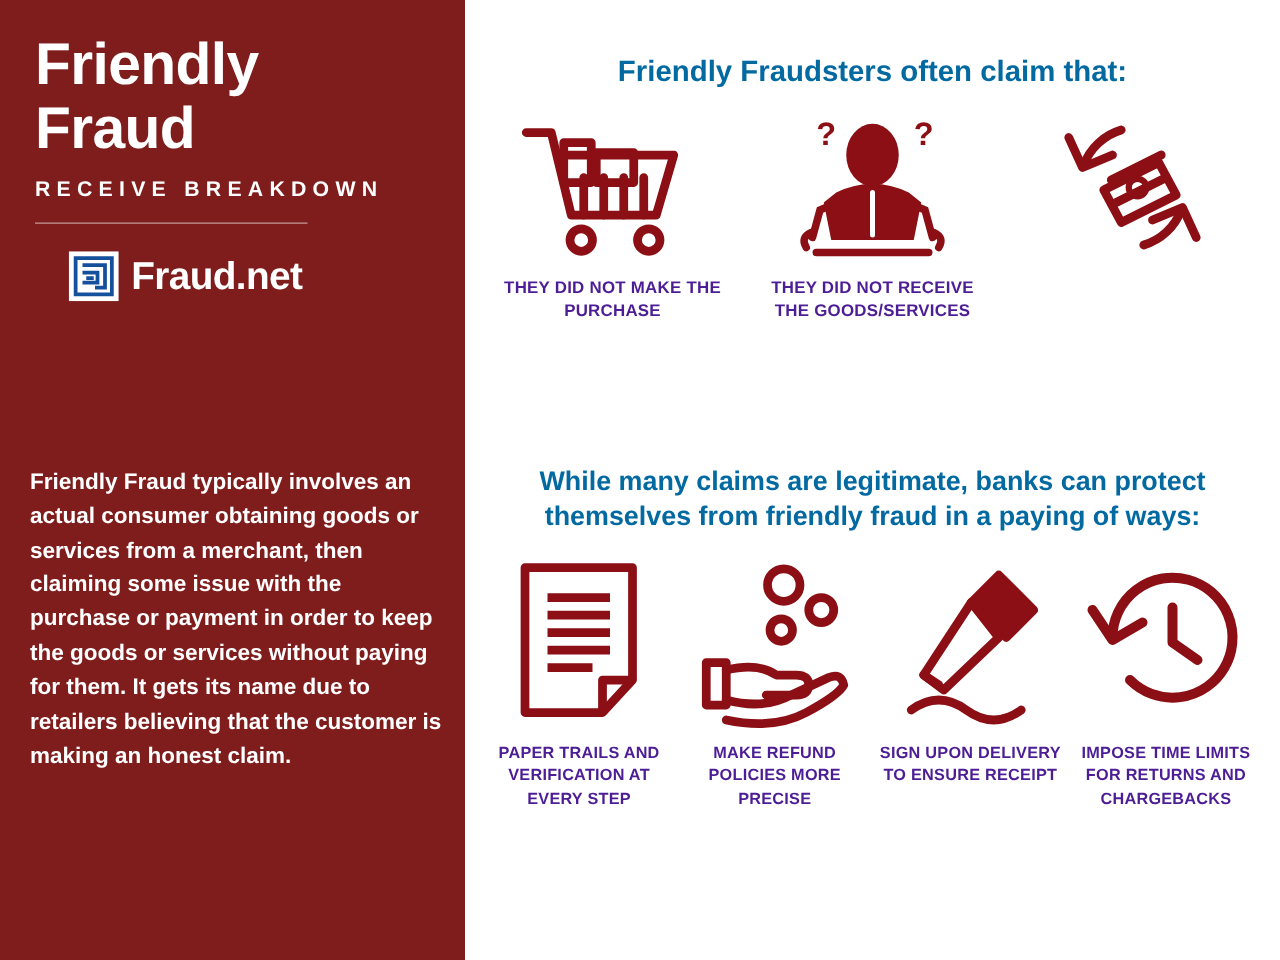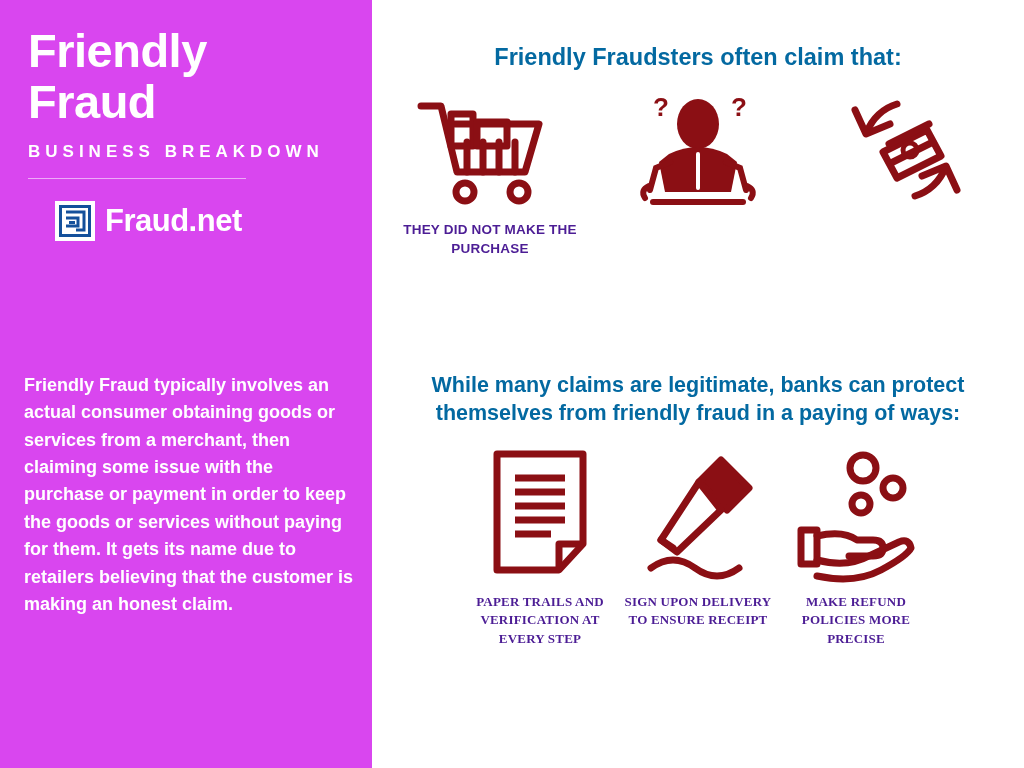--- a/index.html
+++ b/index.html
@@ -12,21 +12,21 @@
   .page {
     position: relative;
     width: 1024px; height: 768px;
     display: flex;
   }
 
   
   .sidebar {
     width: 372px;
     height: 768px;
-    background: #d946ef;
+    background: #7f1d1d;
     color: #ffffff;
     padding: 26px 28px 0 28px;
     position: relative;
     flex: 0 0 372px;
   }
   .brand-title {
     font-size: 47px;
     font-weight: bold;
     line-height: 1.08;
     letter-spacing: -0.5px;
@@ -114,37 +114,37 @@
 
   .card-label {
     font-size: 13.5px;
     font-weight: bold;
     color: #4c1d95;
     letter-spacing: 0.2px;
     line-height: 1.42;
     margin-top: 4px;
     text-transform: uppercase;
   }
-  .card-label-4 { font-size: 13px; font-family: Liberation Serif, serif; }
+  .card-label-4 { font-size: 13px; }
 
   .section-2 {
     position: absolute;
     left: 18px;
     top: 372px;
     right: 18px;
   }
 </style>
 </head>
 <body>
 
 <div class="page">
 
   <aside class="sidebar">
     <h1 class="brand-title">Friendly Fraud</h1>
-    <div class="brand-sub">BUSINESS BREAKDOWN</div>
+    <div class="brand-sub">RECEIVE BREAKDOWN</div>
     <div class="divider"></div>
 
     <div class="logo-row">
       <span class="logo-mark">
         <svg width="40" height="40" viewBox="0 0 40 40">
           <rect x="0" y="0" width="40" height="40" fill="#ffffff"></rect>
           <g fill="none" stroke="#14509b" stroke-width="3">
             <rect x="5.5" y="5.5" width="29" height="29"></rect>
             <path d="M11 11 h18 v18 h-8"></path>
             <path d="M11 17 h12 v8 h-12"></path>
@@ -194,20 +194,21 @@
               <path d="M124 94 q9 4 4 12"></path>
               <path d="M30 110 h90"></path>
               <path d="M75 62 v34" stroke-width="4" stroke="#ffffff"></path>
             </g>
             <g fill="#8b0f14" font-family="Liberation Sans" font-size="26" font-weight="bold">
               <text x="30" y="24">?</text>
               <text x="108" y="24">?</text>
             </g>
           </svg>
         </div>
+        <div class="card-label">THEY DID NOT RECEIVE THE GOODS/SERVICES</div>
       </div>
 
       <div class="card card-3">
         <div class="icon-box">
           <svg width="150" height="118" viewBox="0 0 150 118">
             <g fill="none" stroke="#8b0f14" stroke-width="7" stroke-linecap="round" stroke-linejoin="round">
               <path d="M36 40 a46 46 0 0 1 30 -28"></path>
               <path d="M24 18 l11 24 24 -10" stroke-width="7" fill="none"></path>
               <path d="M114 76 a46 46 0 0 1 -30 28"></path>
               <path d="M126 98 l-11 -24 -24 10"></path>
@@ -234,45 +235,57 @@
                 <path d="M40 34 h50 M40 48 h50 M40 62 h50 M40 76 h50 M40 90 h36"></path>
               </g>
             </svg>
           </div>
           <div class="card-label card-label-4">PAPER TRAILS AND VERIFICATION AT EVERY STEP</div>
         </div>
 
         <div class="card card-4">
           <div class="icon-box icon-box-4">
             <svg width="130" height="140" viewBox="0 0 130 140">
-              <g stroke="#8b0f14" stroke-width="7" fill="none" stroke-linecap="round" stroke-linejoin="round">
-                <path d="M88 16 l28 28 -22 22 -28 -28z" fill="#8b0f14"></path>
-                <path d="M66 38 l-38 58 16 12 44 -42z"></path>
-                <path d="M40 104 l-12 -8"></path>
-                <path d="M18 124 q22 -16 44 0 t44 0"></path>
-              </g>
-            </svg>
-          </div>
-          <div class="card-label card-label-4">SIGN UPON DELIVERY TO ENSURE RECEIPT</div>
-        </div>
-
-        <div class="card card-4">
-          <div class="icon-box icon-box-4">
-            <svg width="130" height="140" viewBox="0 0 130 140">
               <g fill="none" stroke="#8b0f14" stroke-width="7" stroke-linecap="round" stroke-linejoin="round">
                 <circle cx="72" cy="24" r="13"></circle>
                 <circle cx="102" cy="44" r="10"></circle>
                 <circle cx="70" cy="60" r="9"></circle>
                 <path d="M10 86 h16 v34 h-16z"></path>
                 <path d="M26 92 q26 -6 40 4 h16 q10 0 10 8 t-10 8 h-24"></path>
                 <path d="M26 116 q30 8 52 -4 l30 -14 q10 -4 12 6 -4 8 -30 22 -26 14 -64 6"></path>
               </g>
             </svg>
           </div>
           <div class="card-label card-label-4">MAKE REFUND POLICIES MORE PRECISE</div>
         </div>
 
+        <div class="card card-4">
+          <div class="icon-box icon-box-4">
+            <svg width="130" height="140" viewBox="0 0 130 140">
+              <g stroke="#8b0f14" stroke-width="7" fill="none" stroke-linecap="round" stroke-linejoin="round">
+                <path d="M88 16 l28 28 -22 22 -28 -28z" fill="#8b0f14"></path>
+                <path d="M66 38 l-38 58 16 12 44 -42z"></path>
+                <path d="M40 104 l-12 -8"></path>
+                <path d="M18 124 q22 -16 44 0 t44 0"></path>
+              </g>
+            </svg>
+          </div>
+          <div class="card-label card-label-4">SIGN UPON DELIVERY TO ENSURE RECEIPT</div>
+        </div>
+
+        <div class="card card-4">
+          <div class="icon-box icon-box-4">
+            <svg width="130" height="140" viewBox="0 0 130 140">
+              <g fill="none" stroke="#8b0f14" stroke-width="8" stroke-linecap="round" stroke-linejoin="round">
+                <path d="M22 66 a48 48 0 1 1 14 34"></path>
+                <path d="M6 44 l16 24 24 -14"></path>
+                <path d="M70 42 v28 l20 14"></path>
+              </g>
+            </svg>
+          </div>
+          <div class="card-label card-label-4">IMPOSE TIME LIMITS FOR RETURNS AND CHARGEBACKS</div>
+        </div>
 
       </div>
     </div>
 
   </main>
 </div>
 
 </body></html>

